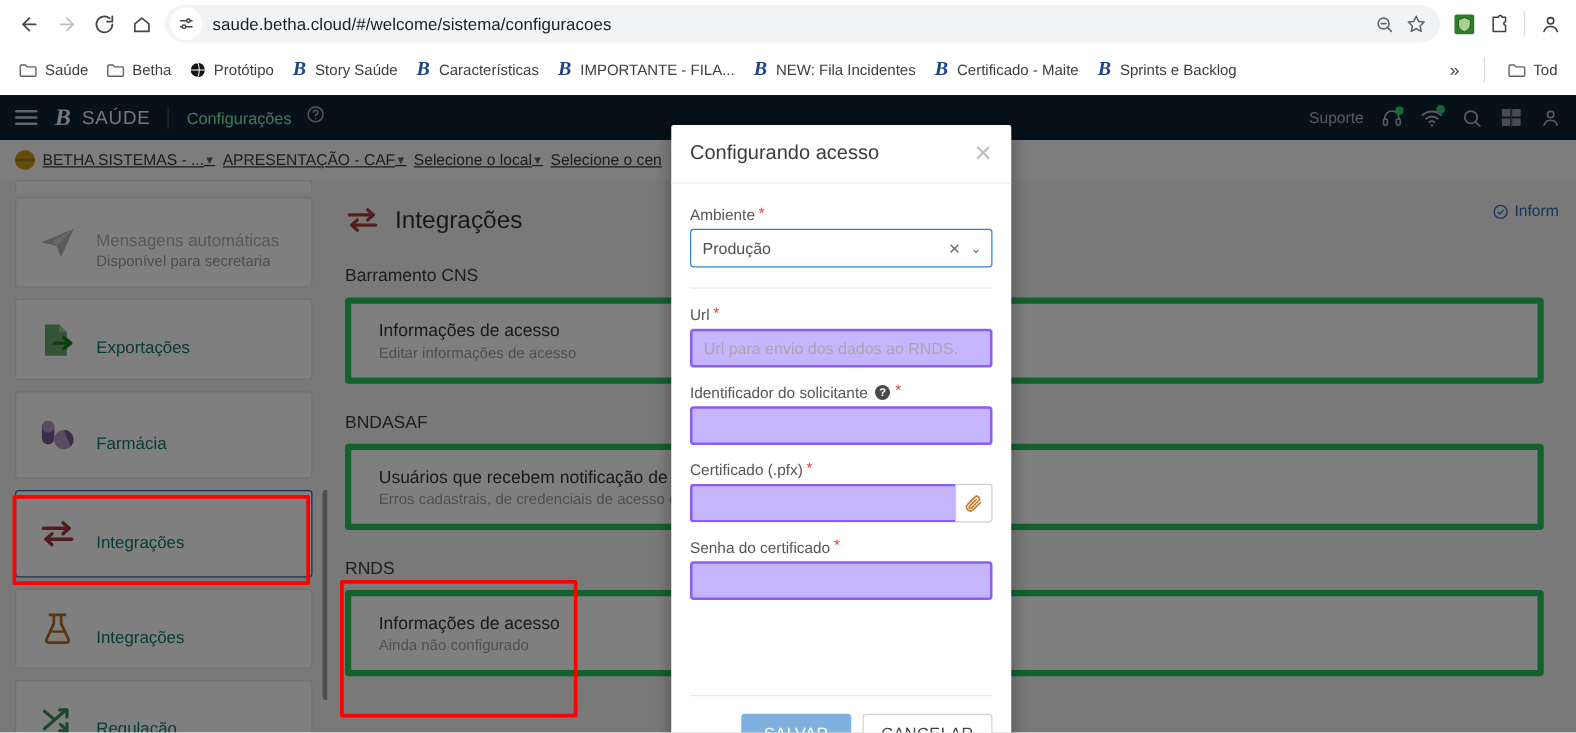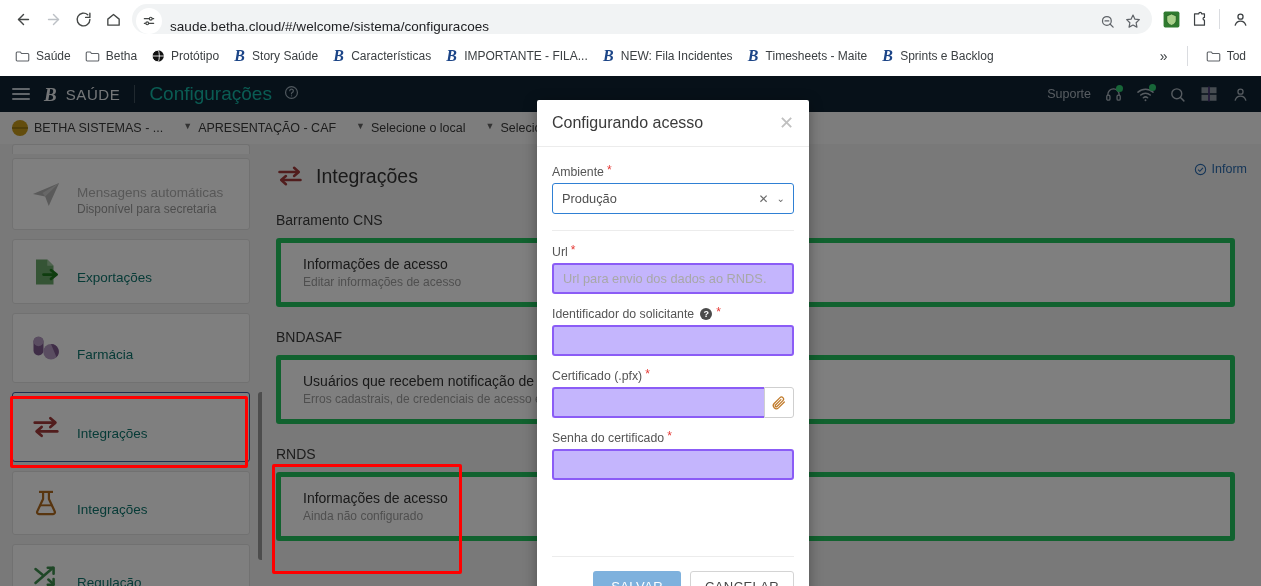--- a/index.html
+++ b/index.html
@@ -18,21 +18,21 @@
   }
   .nav-btn {
     width: 30px; height: 30px; display: flex; align-items: center; justify-content: center;
     border-radius: 50%; color: #444746; flex: 0 0 auto;
   }
   .nav-btn.disabled { color: #bdc1c6; }
   .nav-btn svg { display: block; }
   .omnibox {
     flex: 1 1 auto; height: 30px; margin: 0 6px 0 4px;
     background: #f1f3f4; border-radius: 16px;
-    display: flex; align-items: flex-end; padding: 0 6px 0 4px;
+    display: flex; align-items: center; padding: 0 6px 0 4px;
   }
   .omni-icon {
     width: 26px; height: 26px; border-radius: 50%; background: #ffffff;
     display: flex; align-items: center; justify-content: center; flex: 0 0 auto;
     margin-right: 8px;
   }
   .omni-url {
     flex: 1 1 auto; font-size: 13.5px; color: #202124;
     white-space: nowrap; overflow: hidden;
     letter-spacing: 0.05px;
@@ -73,33 +73,33 @@
     background: #0e2233; display:flex; align-items:center; padding: 0 12px;
   }
   .hamburger { width: 18px; display:flex; flex-direction:column; gap:3px; margin-right: 14px; }
   .hamburger i { display:block; height:2px; background:#c3ccd4; border-radius:1px; }
   .logo-b {
     font-family: "Liberation Serif", serif; font-style: italic; font-weight: bold;
     font-size: 19px; color: #e9edf0; line-height:1; margin-right: 9px;
   }
   .brand { font-size: 15px; color: #e9edf0; letter-spacing: 0.6px; }
   .hdr-sep { width:1px; height:18px; background:#40525f; margin: 0 14px; }
-  .hdr-sec { font-size: 19px; color: #14b8a6; }
+  .hdr-sec { font-size: 13px; color: #86efac; }
   .help-ico { margin-left: 12px; }
   .hdr-right { margin-left:auto; display:flex; align-items:center; gap:14px; }
   .sup-txt { font-size: 12.5px; color:#aeb9c2; }
   .dot-grn { position:absolute; width:7px; height:7px; border-radius:50%; background:#2ecc71; }
 
   .ctx-bar {
     position:absolute; left:0; top:36px; width:1261px; height:32px;
     background:#fbfbfb; display:flex; align-items:center; padding: 0 12px; gap: 6px;
   }
   .ctx-avatar { width:16px; height:16px; border-radius:50%; background:#c79a1b; flex:0 0 auto; position:relative; overflow:hidden;}
   .ctx-avatar::after{content:"";position:absolute;left:0;top:7px;width:16px;height:2px;background:#a07f12;}
-  .ctx-item { font-size:12.5px; color:#3a3a3a; display:flex; gap:20px; white-space:nowrap; }
+  .ctx-item { font-size:12.5px; color:#3a3a3a; display:flex; align-items:center; gap:0; white-space:nowrap;text-decoration:underline; }
   .caret { font-size: 9px; color:#666; }
 
   .app-body { position:absolute; left:0; top:68px; width:1261px; height:442px; background:#f3f3f3; }
 
   
   .sidebar {
     position:absolute; left:0; top:0; width:262px; height:442px;
     background:#f3f3f3; overflow:hidden; padding: 0 12px;
   }
   .side-card {
@@ -302,21 +302,21 @@
     <div class="bm">
       <span class="bm-b">B</span>
       <span>IMPORTANTE - FILA...</span>
     </div>
     <div class="bm">
       <span class="bm-b">B</span>
       <span>NEW: Fila Incidentes</span>
     </div>
     <div class="bm">
       <span class="bm-b">B</span>
-      <span>Timesheets - Maite</span>
+      <span>Certificado - Maite</span>
     </div>
     <div class="bm">
       <span class="bm-b">B</span>
       <span>Sprints e Backlog</span>
     </div>
     <div class="bm-overflow">
       <span class="chev2">»</span>
       <div class="vdiv"></div>
       <div class="bm">
         <svg class="bm-folder" viewBox="0 0 24 20" fill="none" stroke="#5f6368" stroke-width="1.8">

